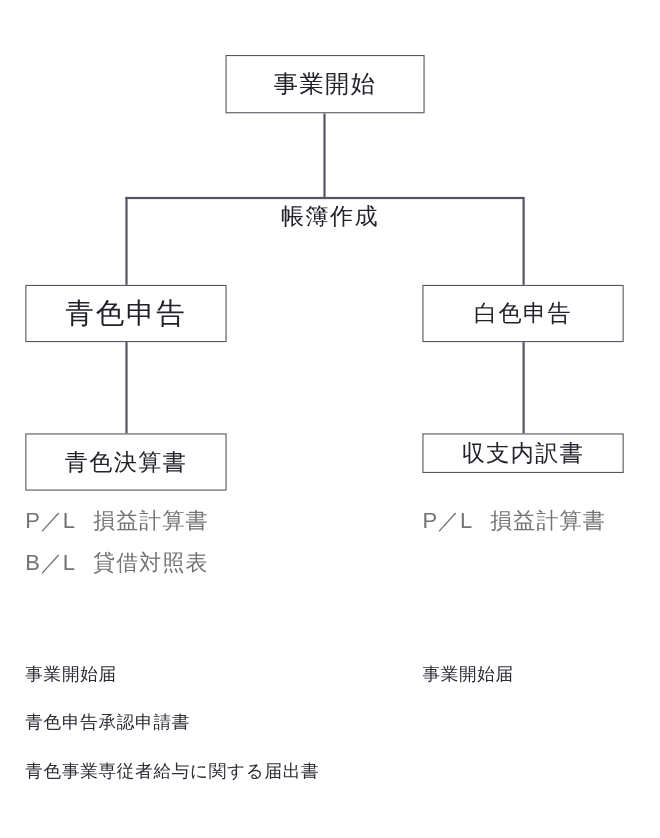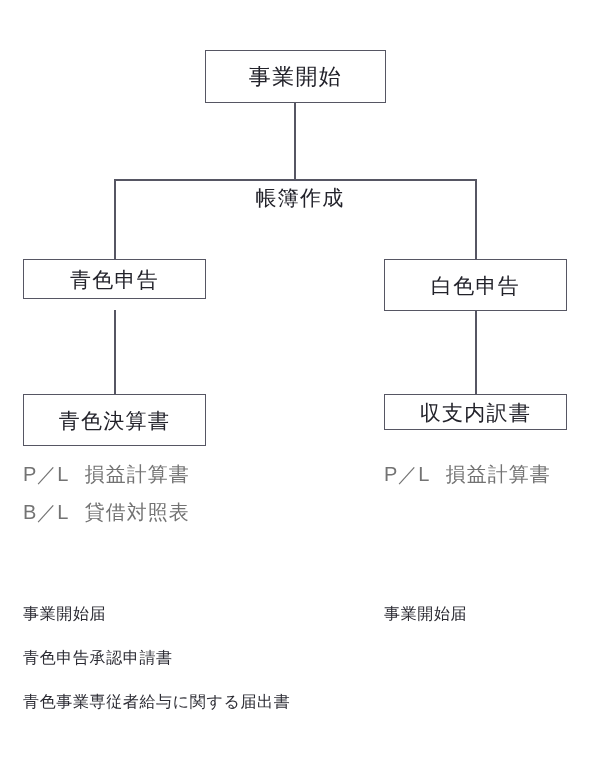--- a/index.html
+++ b/index.html
@@ -31,21 +31,21 @@
     justify-content: center;
     color: #22222a;
     letter-spacing: 0.06em;
   }
   .node-label {
     white-space: nowrap;
     line-height: 1;
   }
 
   #node-start   { left: 205px; top: 31px;  width: 181px; height: 53px; font-size: 22px; }
-  #node-blue    { left: 23px;  top: 240px; width: 183px; height: 40px; font-size: 21px; }
+  #node-blue    { left: 23px;  top: 240px; width: 183px; height: 52px; font-size: 26px; }
   #node-white   { left: 384px; top: 240px; width: 183px; height: 52px; font-size: 21px; }
   #node-bluedoc { left: 23px;  top: 375px; width: 183px; height: 52px; font-size: 21px; }
   #node-whitedoc{ left: 384px; top: 375px; width: 183px; height: 36px; font-size: 21px; }
 
   
   .conn {
     position: absolute;
     background: #565663;
   }
   .v { width: 1.5px; }

